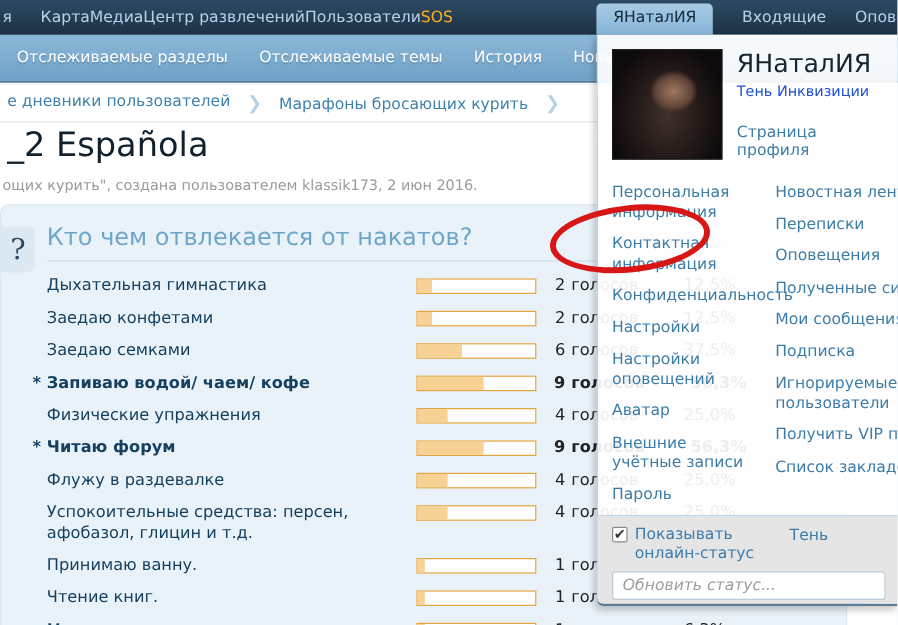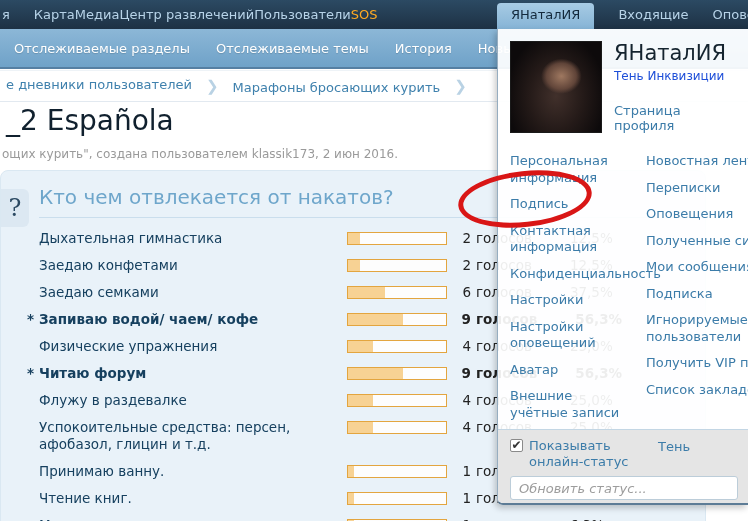--- a/index.html
+++ b/index.html
@@ -275,21 +275,20 @@
     <div class="user-info">
       <div class="user-name">ЯНаталИЯ</div>
       <div class="user-title">Тень Инквизиции</div>
       <div class="profile-link">Страница профиля</div>
     </div>
   </div>
   <div class="menu-cols">
     <div class="menu-col-left">
 
     <div class="menu-item">Персональная информация</div>
-        <div class="menu-item">Подпись</div>
         <div class="menu-item">Контактная информация</div>
         <div class="menu-item">Конфиденциальность</div>
         <div class="menu-item">Настройки</div>
         <div class="menu-item">Настройки оповещений</div>
         <div class="menu-item">Аватар</div>
         <div class="menu-item">Внешние учётные записи</div>
         <div class="menu-item">Пароль</div>
       </div>
     <div class="menu-col-right">
 

